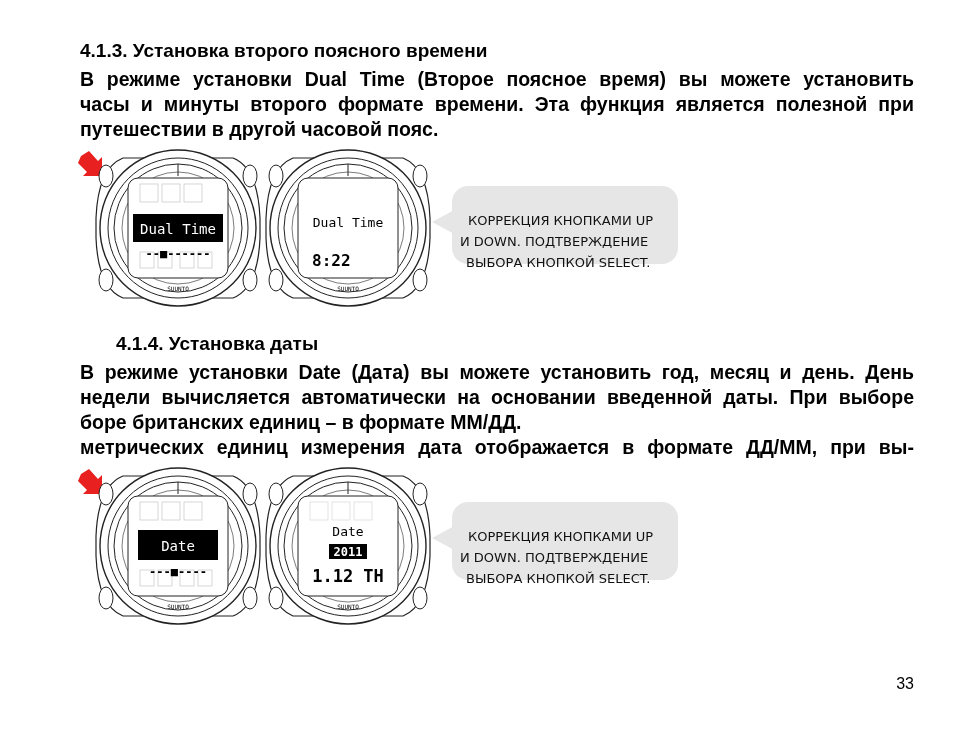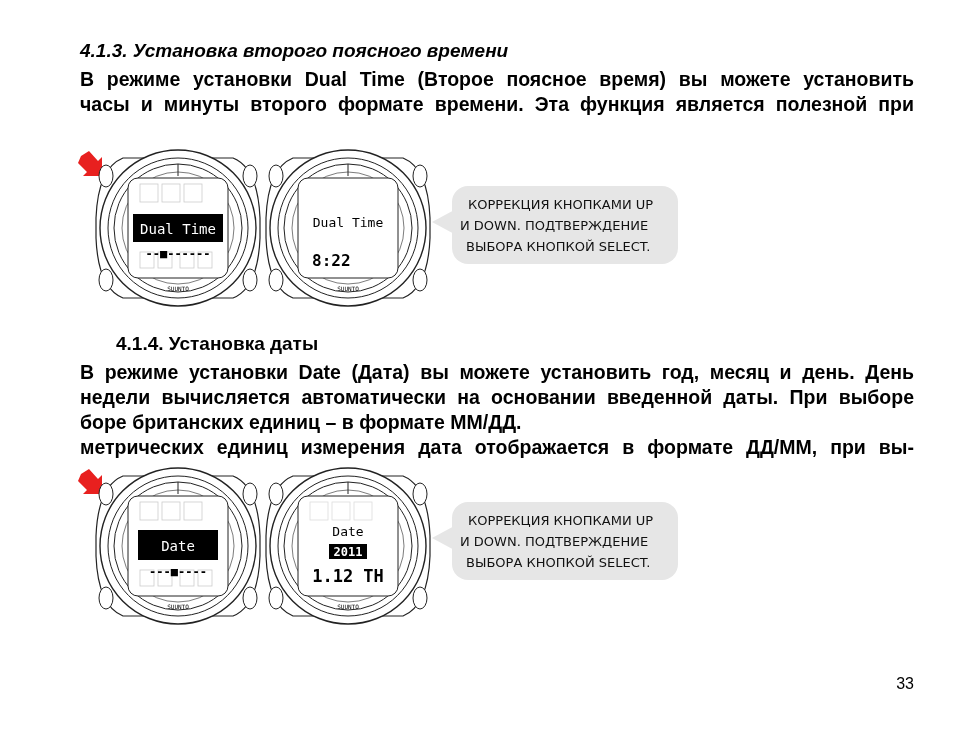--- a/index.html
+++ b/index.html
@@ -6,35 +6,36 @@
   body { width:954px; height:756px; position:relative; overflow:hidden;
          font-family:"Liberation Sans", sans-serif; color:#000; }
   .h { position:absolute; left:80px; font-weight:bold; font-size:19px; line-height:22px; }
   .p { position:absolute; left:80px; width:834px; font-size:19.5px; line-height:25px;
        text-align:justify; }
   .p .ln { display:block; text-align:justify; text-align-last:justify; white-space:nowrap;font-weight:bold; }
   .p .ln.last { text-align-last:left; }
   .fig { position:absolute; }
   .bubble { position:absolute; background:#e6e6e6; border-radius:16px;
             font-family:"DejaVu Sans", sans-serif; font-size:13px; line-height:21px;
-            color:#111; padding:8px 12px 8px 8px; box-sizing:border-box; }
+            color:#111; padding:24px 12px 8px 8px; box-sizing:border-box; }
   .bubble .bl { display:block; white-space:nowrap; }
   .bubble .i1 { padding-left:8px; }
   .bubble .i3 { padding-left:6px; }
   .tail { position:absolute; width:0; height:0; }
   .pagenum { position:absolute; right:40px; top:675px; font-size:16px; }
   svg text { font-family:"DejaVu Sans Mono", monospace; }
 </style>
 </head>
 <body>
 
-<div class="h" style="top:40px;font-style:italic;">4.1.3. Установка второго поясного времени</div>
+<div class="h" style="top:40px;">4.1.3. Установка второго поясного времени</div>
 <div class="p" style="top:67px;">
   <span class="ln">В режиме установки Dual Time (Второе поясное время) вы можете установить</span>
   <span class="ln">часы и минуты второго формате времени. Эта функция является полезной при</span>
+  <span class="ln last">путешествии в другой часовой пояс.</span>
 </div>
 
 <div class="fig" style="left:78px; top:148px; width:360px; height:160px;">
   <svg width="360" height="160" viewBox="0 0 360 160">
 
     <polygon points="3,8 11,3 20,13 24,9 24,28 5,28 9,24 0,15" fill="#e8201f"></polygon>
 
     <g transform="translate(100,80)">
       <path d="M-82,-10 Q-80,-60 -55,-70 L55,-70 Q80,-60 82,-10 L82,10 Q80,60 55,70 L-55,70 Q-80,60 -82,10 Z" fill="#fff" stroke="#222" stroke-width="1.2"></path>
       <ellipse cx="-72" cy="-52" rx="7" ry="11" fill="#fff" stroke="#222"></ellipse>

